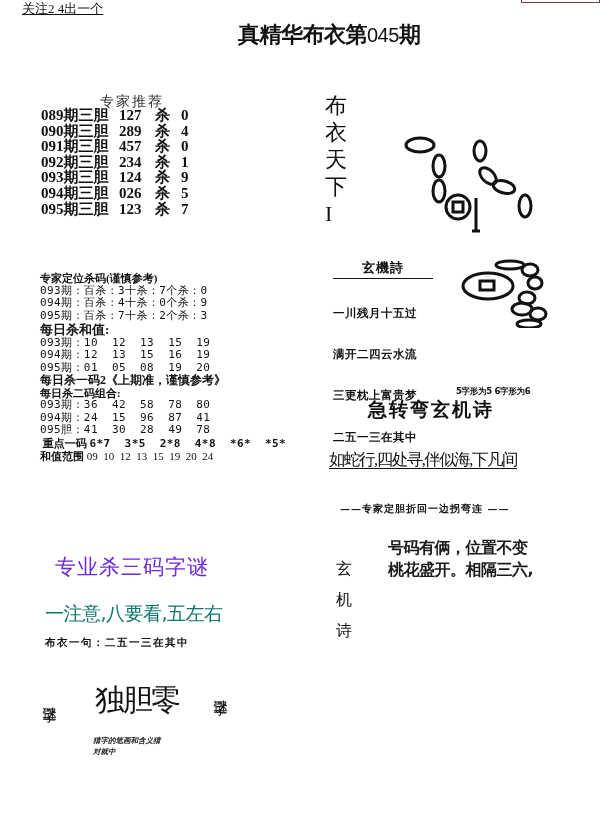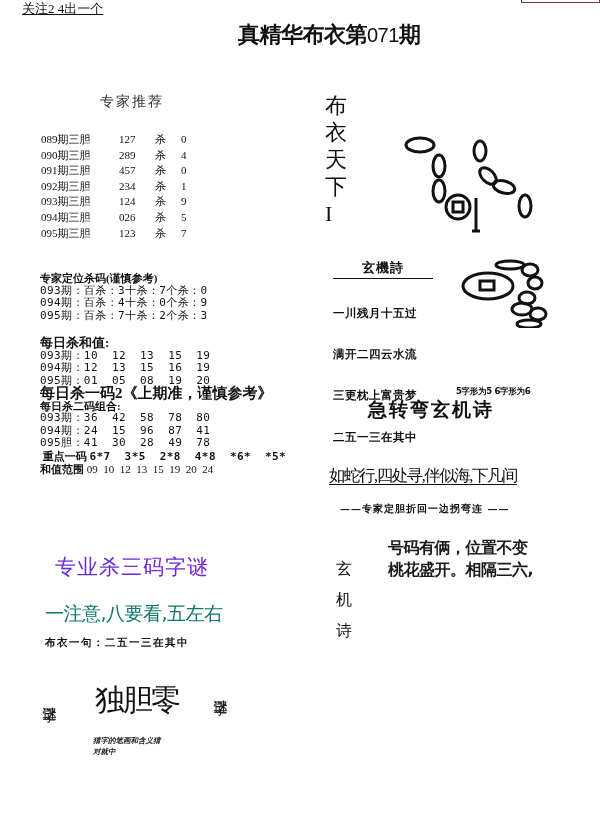--- a/index.html
+++ b/index.html
@@ -5,30 +5,30 @@
   * { box-sizing: border-box; margin: 0; padding: 0; }
   html, body { width: 600px; height: 832px; background: #ffffff; overflow: hidden; }
   body { position: relative; font-family: "DejaVu Serif", "Liberation Serif", serif; color: #111; }
   .abs { position: absolute; }
   .top-note { left: 22px; top: 0px; font-size: 13px; text-decoration: underline; font-family: "Liberation Serif", serif; letter-spacing: 0; }
   .top-box { left: 521px; top: 0; width: 79px; height: 3px; border: 1px solid #7a3a3a; border-top: none; }
   .main-title { left: 238px; top: 20px; font-size: 22px; font-weight: bold; font-family: "DejaVu Sans", sans-serif; letter-spacing: -0.5px; }
   .main-title .num { font-family: "Liberation Sans Narrow", "Liberation Sans", sans-serif; font-weight: normal; font-size: 20px; }
 
   .pick-heading { left: 100px; top: 93px; font-size: 14px; color: #333; letter-spacing: 2px; filter: blur(0.3px); }
-  .pick-table { left: 41px; top: 132px; font-family: "Liberation Serif", serif; font-size: 11px; line-height: 15.6px; }
+  .pick-table { left: 41px; top: 108px; font-family: "Liberation Serif", serif; font-size: 15px; line-height: 15.6px; font-weight: bold; }
   .pick-row { display: flex; white-space: nowrap; }
   .pick-row .c1 { width: 78px; }
   .pick-row .c2 { width: 36px; }
   .pick-row .c3 { width: 26px; }
   .pick-row .c4 { width: 14px; }
 
   .sec-kill { left: 40px; top: 272px; font-size: 11px; line-height: 12.5px; font-family: "Liberation Serif", serif; }
   .sec-kill .hd { font-weight: bold; font-size: 11px; }
-  .sec-kill .hd2 { font-weight: bold; font-size: 13px; margin-top: 15px; }
+  .sec-kill .hd2 { font-weight: bold; font-size: 13px; margin-top: 2px; }
   .sec-kill .mono { font-family: "DejaVu Sans Mono", monospace; font-size: 11px; letter-spacing: 0.4px; }
   .sec-kill .row { white-space: pre; }
   .sec-kill .focus { font-weight: bold; font-size: 11px; white-space: pre; }
 
   .left-riddle-title { left: 55px; top: 553px; font-size: 21px; font-family: "DejaVu Sans", sans-serif; font-weight: normal; letter-spacing: 1px; color: #6d28d9; }
   .left-riddle-line { left: 45px; top: 601px; font-size: 19px; font-family: "DejaVu Sans", sans-serif; color: #0f766e; letter-spacing: -0.5px; }
   .left-riddle-note { left: 45px; top: 636px; font-size: 10.5px; font-weight: bold; font-family: "DejaVu Sans", sans-serif; letter-spacing: 1.5px; }
 
   .vert { writing-mode: vertical-rl; text-orientation: upright; }
   .three-riddle-l { left: 42px; top: 698px; font-size: 14px; font-family: "DejaVu Sans", sans-serif; line-height: 16px; letter-spacing: -1px; }
@@ -41,33 +41,33 @@
 
   .pic-box { left: 380px; top: 118px; width: 210px; height: 122px; }
 
   .poem-box { left: 333px; top: 259px; width: 100px; }
   .poem-title { text-align: center; font-size: 13px; font-weight: bold; letter-spacing: 1px; border-bottom: 1.5px solid #111; padding-bottom: 1px; font-family: "Liberation Serif", serif; }
   .poem-line { font-size: 11.5px; line-height: 13.2px; font-family: "Liberation Serif", serif; font-weight: bold; letter-spacing: 0.5px; margin-top: 28px; }
   .pic2 { left: 455px; top: 258px; width: 120px; height: 70px; }
   .pic2-caption { left: 456px; top: 344px; font-size: 8.5px; font-weight: bold; font-family: "DejaVu Sans", sans-serif; letter-spacing: -0.3px; margin-top: 42px; }
 
   .turn-title { left: 368px; top: 397px; font-size: 19px; font-weight: bold; letter-spacing: 2px; font-family: "DejaVu Serif", serif; }
-  .turn-line { left: 329px; top: 449px; font-size: 16.5px; font-family: "Liberation Serif", serif; text-decoration: underline; text-underline-offset: 3px; letter-spacing: -1.5px; margin-top: 16px; }
+  .turn-line { left: 329px; top: 449px; font-size: 16.5px; font-family: "Liberation Serif", serif; text-decoration: underline; text-underline-offset: 3px; letter-spacing: -1.5px; }
   .expert-line { left: 340px; top: 502px; font-size: 10px; font-weight: bold; letter-spacing: 1px; font-family: "DejaVu Serif", serif; white-space: nowrap; }
 
   .xuan-vert { left: 336px; top: 553px; font-size: 16px; font-family: "DejaVu Sans", sans-serif; line-height: 31px; }
   .xuan-vert .ch { display: block; }
   .xuan-text { left: 388px; top: 537px; font-size: 16px; font-family: "DejaVu Sans", sans-serif; line-height: 22px; letter-spacing: -0.5px; font-weight: bold; color: #1a1a1a; }
 </style>
 </head>
 <body>
 
 <div class="abs top-note">关注2 4出一个</div>
 <div class="abs top-box"></div>
-<div class="abs main-title"><span>真精华布衣第</span><span class="num">071</span><span>期</span></div>
+<div class="abs main-title"><span>真精华布衣第</span><span class="num">045</span><span>期</span></div>
 
 <div class="abs pick-heading">专家推荐</div>
 <div class="abs pick-table">
   <div class="pick-row">
       <span class="c1">089期三胆</span>
       <span class="c2">127</span>
       <span class="c3">杀</span>
       <span class="c4">0</span>
     </div>
   <div class="pick-row">
@@ -110,21 +110,21 @@
 
 <div class="abs sec-kill">
   <div class="hd">专家定位杀码(谨慎参考)</div>
   <div class="row mono">093期：百杀：3十杀：7个杀：0</div>
   <div class="row mono">094期：百杀：4十杀：0个杀：9</div>
   <div class="row mono">095期：百杀：7十杀：2个杀：3</div>
   <div class="hd2">每日杀和值:</div>
   <div class="row mono">093期：10  12  13  15  19</div>
   <div class="row mono">094期：12  13  15  16  19</div>
   <div class="row mono">095期：01  05  08  19  20</div>
-  <div class="hd" style="font-size:15px">每日杀一码2《上期准，谨慎参考》</div>
+  <div class="hd" style="font-size:12px">每日杀一码2《上期准，谨慎参考》</div>
   <div class="hd">每日杀二码组合:</div>
   <div class="row mono">093期：36  42  58  78  80</div>
   <div class="row mono">094期：24  15  96  87  41</div>
   <div class="row mono">095胆：41  30  28  49  78</div>
   <div class="focus"> <span>重点一码</span> <span class="mono">6*7  3*5  2*8  4*8  *6*  *5*</span></div>
   <div class="focus"><span>和值范围</span> <span style="font-weight:normal">09  10  12  13  15  19  20  24</span></div>
 </div>
 
 <div class="abs left-riddle-title">专业杀三码字谜</div>
 <div class="abs left-riddle-line">一注意,八要看,五左右</div>

